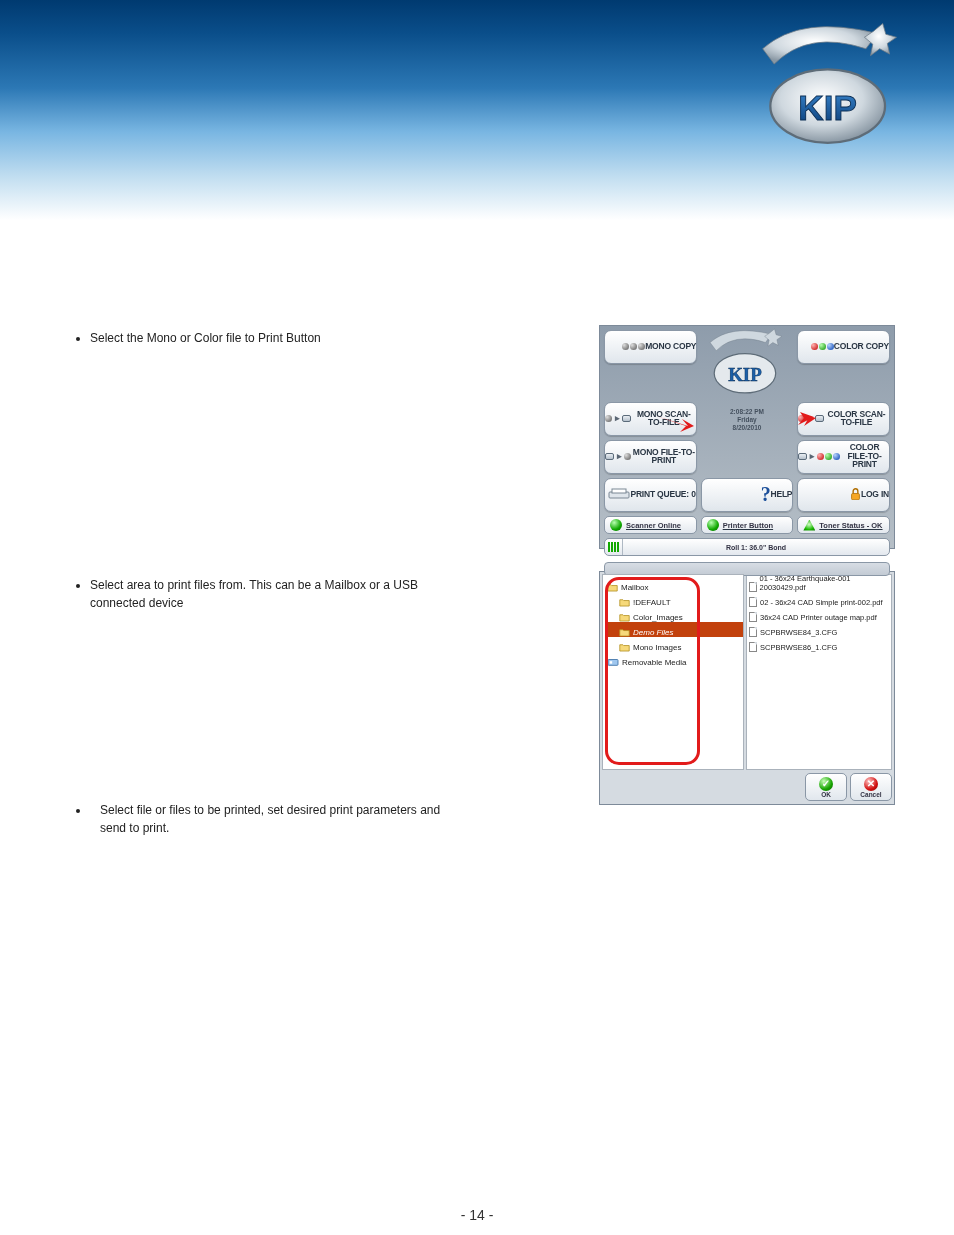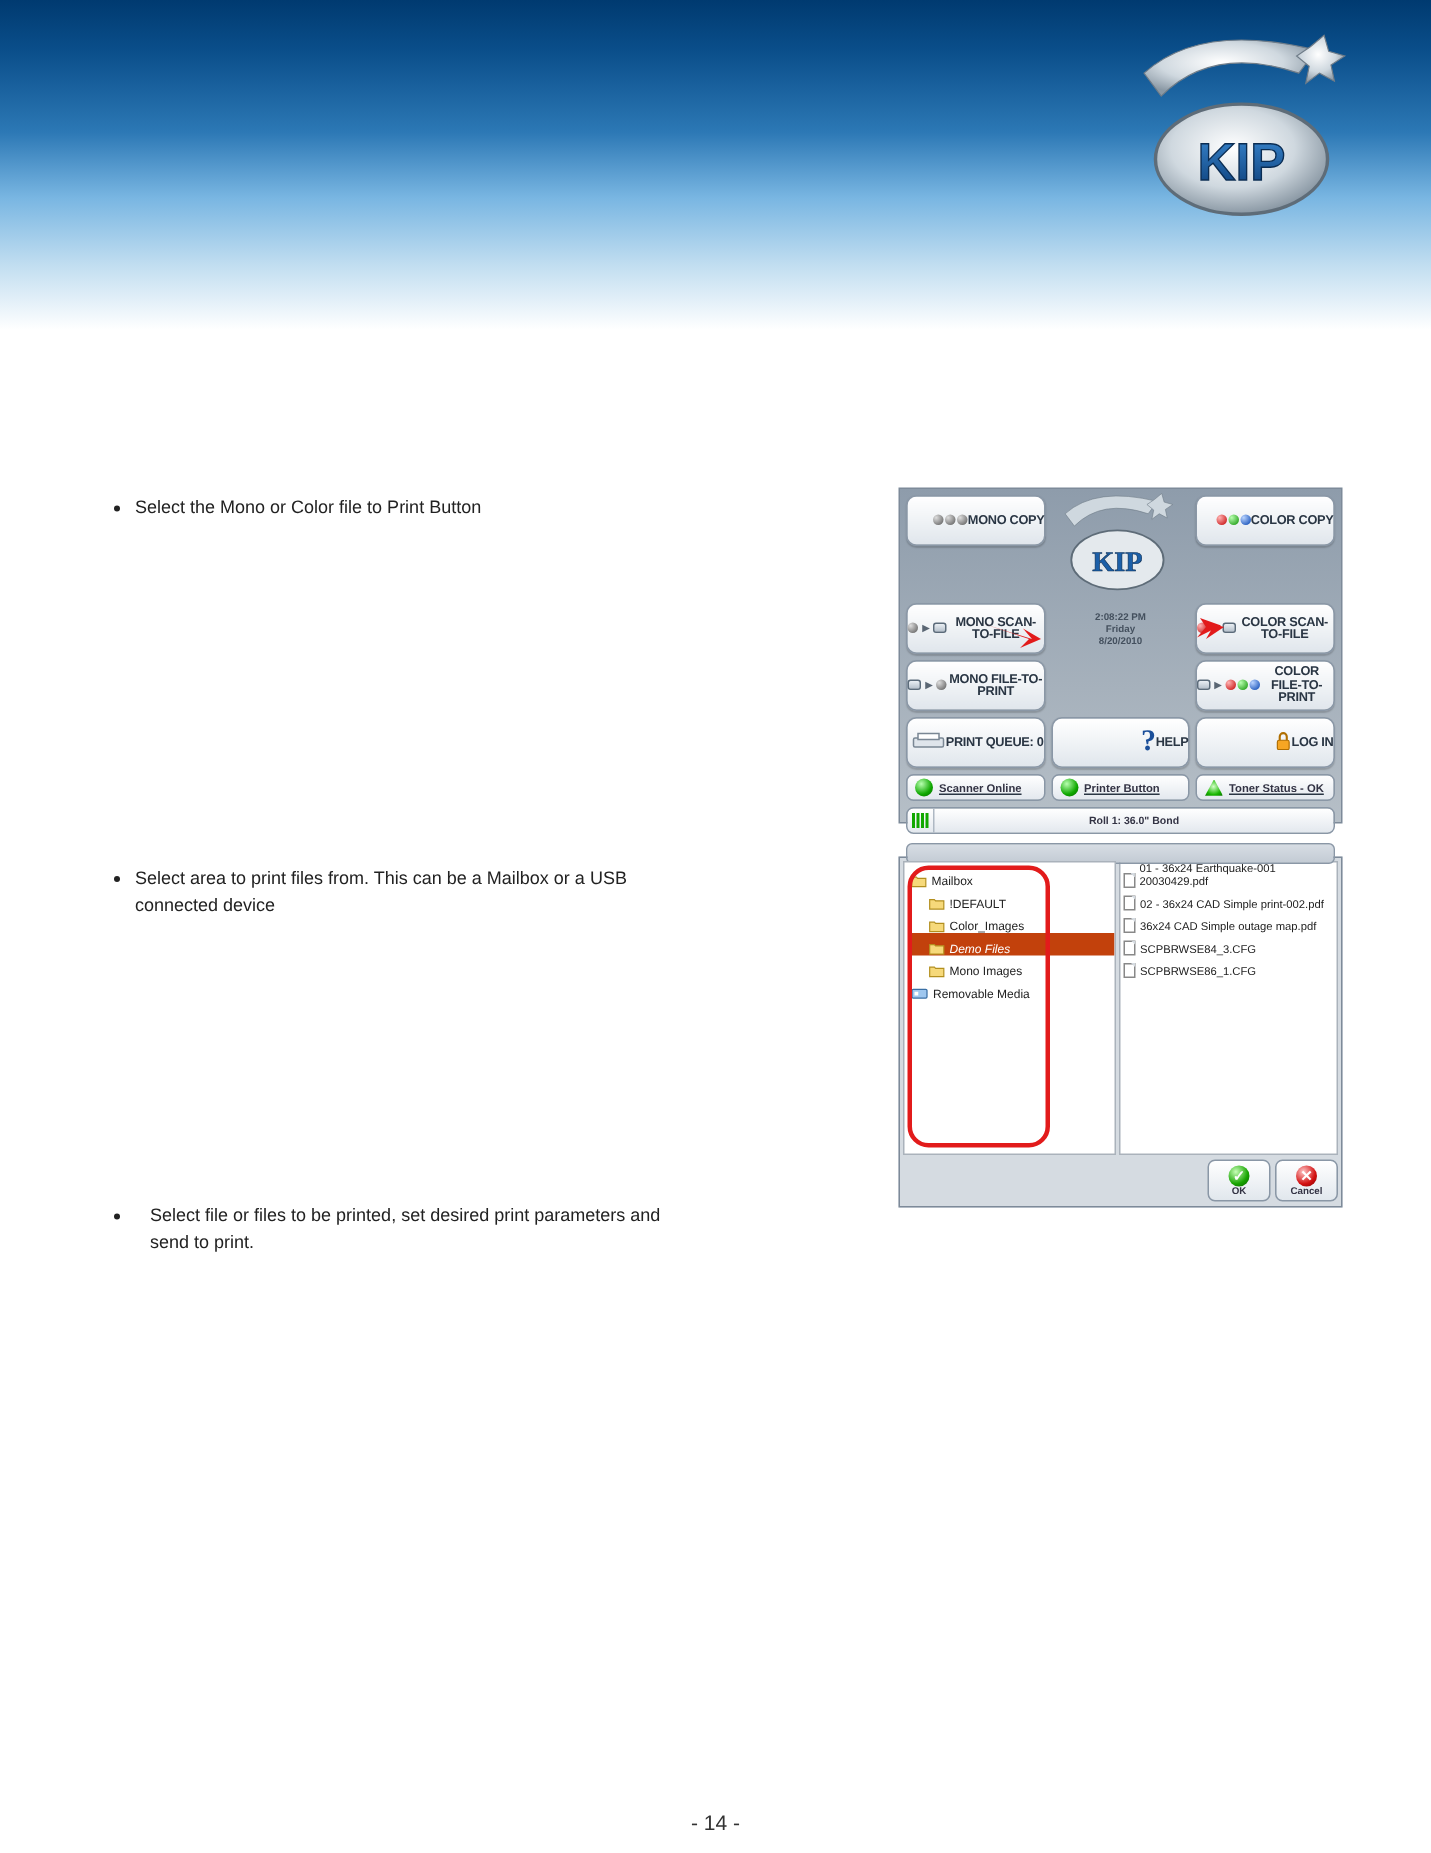--- a/index.html
+++ b/index.html
@@ -381,21 +381,21 @@
               <div class="frow">
                 <span class="fileicon"></span>
                 <span>01 - 36x24 Earthquake-001 20030429.pdf</span>
               </div>
               <div class="frow">
                 <span class="fileicon"></span>
                 <span>02 - 36x24 CAD Simple print-002.pdf</span>
               </div>
               <div class="frow">
                 <span class="fileicon"></span>
-                <span>36x24 CAD Simple outage map.pdf</span>
+                <span>36x24 CAD Printer outage map.pdf</span>
               </div>
               <div class="frow">
                 <span class="fileicon"></span>
                 <span>SCPBRWSE84_3.CFG</span>
               </div>
               <div class="frow">
                 <span class="fileicon"></span>
                 <span>SCPBRWSE86_1.CFG</span>
               </div>
             </div>

